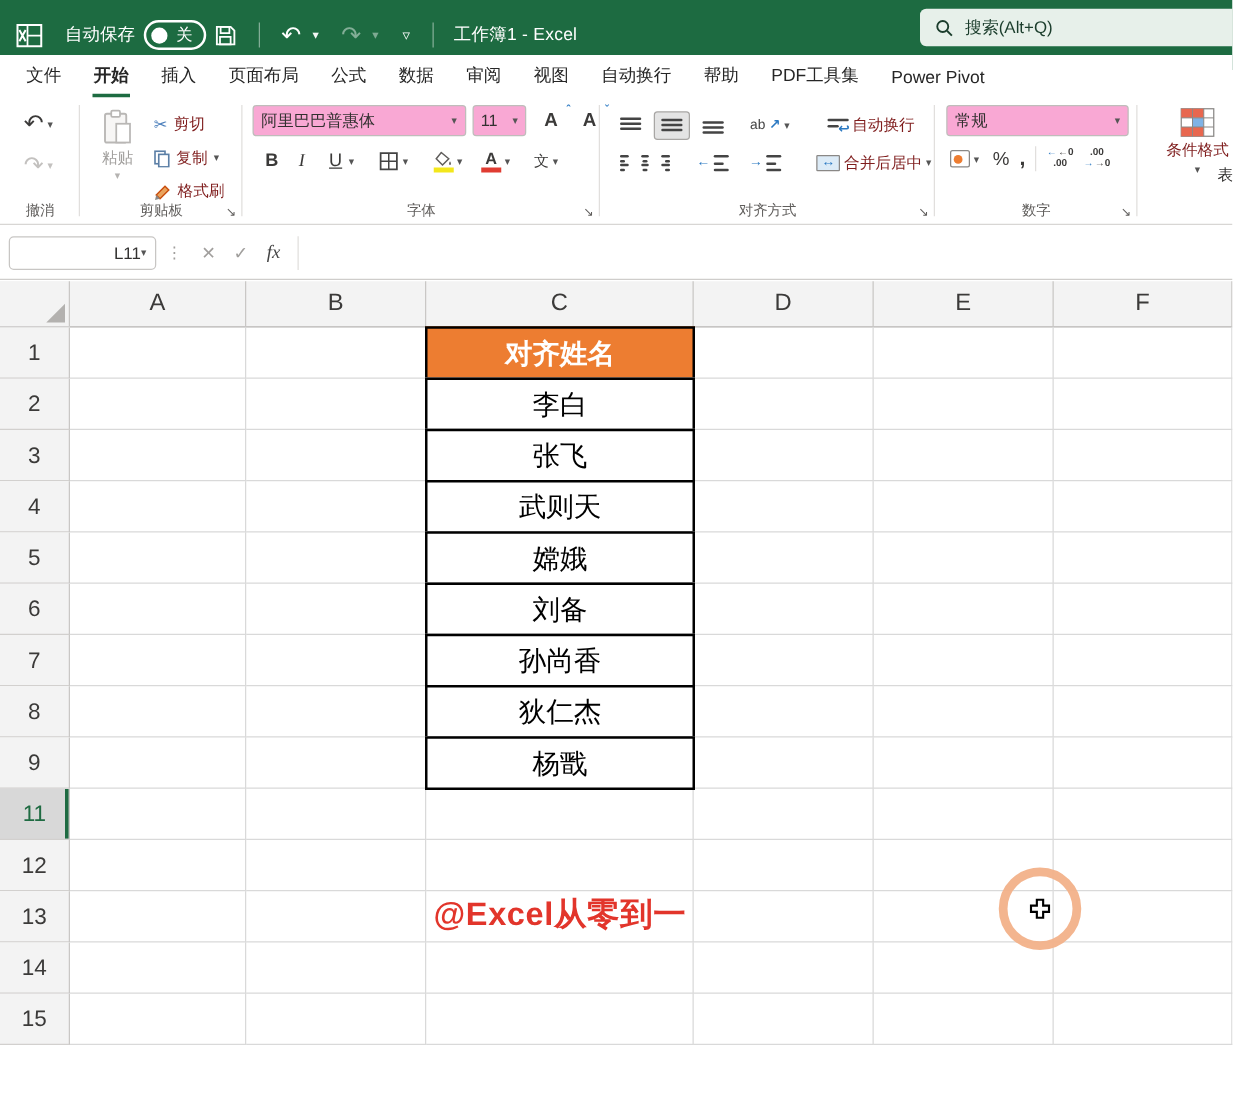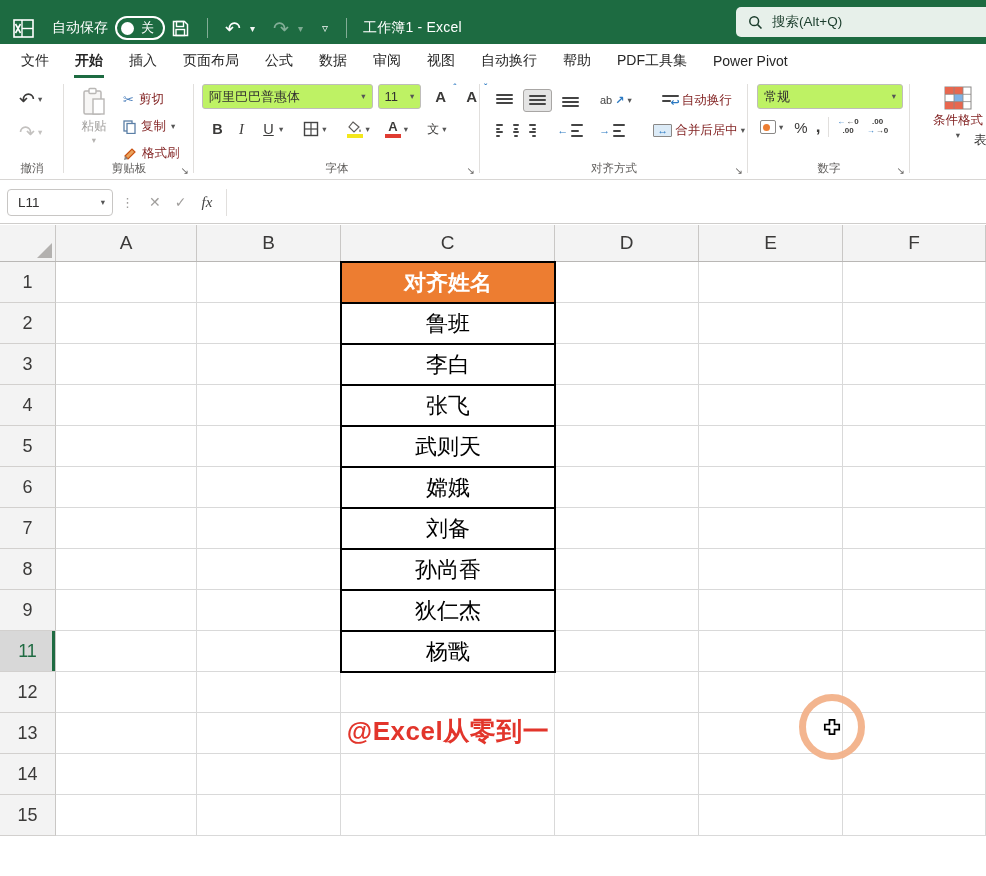--- a/index.html
+++ b/index.html
@@ -58,21 +58,21 @@
   .paste{display:flex;flex-direction:column;align-items:center;gap:1px;width:44px;padding-top:3px;}
   .paste .lbl{color:#A19F9D;}
   .clip-col{display:flex;flex-direction:column;gap:6px;padding-top:5px;}
   .clip-col .rbtn{gap:5px;}
 
   
   .g-font{width:286px;}
   .g-font .row1{display:flex;align-items:center;gap:5px;padding-left:8px;}
   .g-font .row2{display:flex;align-items:center;gap:9px;padding:9px 0 0 16px;}
   .combo{display:flex;align-items:center;justify-content:space-between;border:1px solid #BFBDBB;
-    border-radius:3px;height:25px;padding:0 6px;font-size:13px;color:#323130;background:#bef264;text-align:right;}
+    border-radius:3px;height:25px;padding:0 6px;font-size:13px;color:#323130;background:#f9a8d4;text-align:right;}
   .f-name{width:172px;}
   .f-size{width:44px;}
   .bigA{font-size:15px;font-weight:bold;color:#3B3A39;position:relative;}
   .bigA sup{color:var(--blue);font-size:9px;position:absolute;top:-4px;right:-7px;}
   .biu{font-size:14.5px;color:#3B3A39;width:15px;text-align:center;}
   .b{font-weight:bold;} .i{font-style:italic;font-family:"Liberation Serif",serif;}
   .u{text-decoration:underline;}
   .colorbar{display:flex;flex-direction:column;align-items:center;line-height:1;}
   .colorbar .t{font-size:13px;font-weight:bold;color:#3B3A39;}
   .bar{width:16px;height:4px;margin-top:1px;}
@@ -113,22 +113,22 @@
   .vline{width:1px;height:20px;background:var(--ribbon-line);}
 
   
   .g-style{flex:1;}
   .bigbtn{display:flex;flex-direction:column;align-items:center;gap:2px;width:64px;margin-left:16px;padding-top:2px;}
   .partial{position:absolute;left:64px;top:54px;font-size:12.5px;color:#323130;white-space:nowrap;}
 
   
   .fbar{position:absolute;top:181px;left:0;right:0;height:43px;background:#fff;
     border-bottom:1px solid #CFCDCB;display:flex;align-items:center;}
-  .namebox{width:106px;height:27px;border:1px solid #C8C6C4;border-radius:4px;margin-left:7px;
-    display:flex;align-items:center;justify-content:space-between;padding:0 7px 0 10px;font-size:13.5px;color:#323130;}
+  .namebox{width:118px;height:27px;border:1px solid #C8C6C4;border-radius:4px;margin-left:7px;
+    display:flex;align-items:center;justify-content:flex-end;padding:0 7px 0 10px;font-size:13.5px;color:#323130;}
   .fdots{color:#A19F9D;font-size:13px;margin:0 8px;}
   .fbtn{color:#A19F9D;font-size:14px;margin:0 7px;}
   .fx{font-family:"Liberation Serif",serif;font-style:italic;font-size:15px;color:#444;margin:0 8px;}
   .finput{flex:1;height:27px;border-left:1px solid #E1DFDD;margin-left:6px;}
 
   
   .grid{position:absolute;top:225px;left:0;right:0;bottom:0;background:#fff;}
   .ghead{display:flex;height:37px;background:#F3F3F3;border-bottom:1px solid #B9B7B5;}
   .corner{width:56px;position:relative;border-right:1px solid var(--head-line);background:#F3F3F3;}
   .corner::after{content:"";position:absolute;right:3px;bottom:3px;width:0;height:0;
@@ -607,21 +607,20 @@
           <div class="gcell" style="width: 144px;"></div>
           <div class="gcell" style="width: 214px;"></div>
           <div class="gcell" style="width: 144px;"></div>
           <div class="gcell" style="width: 144px;"></div>
           <div class="gcell" style="width: 143px;"></div>
         </div>
       </div>
 
     <div class="ctable">
         <div class="tcell thead">对齐姓名</div>
-        <div class="tcell">鲁班</div>
         <div class="tcell">李白</div>
         <div class="tcell">张飞</div>
         <div class="tcell">武则天</div>
         <div class="tcell">嫦娥</div>
         <div class="tcell">刘备</div>
         <div class="tcell">孙尚香</div>
         <div class="tcell">狄仁杰</div>
         <div class="tcell">杨戬</div>
       </div>
     <div class="watermark">@Excel从零到一</div>

